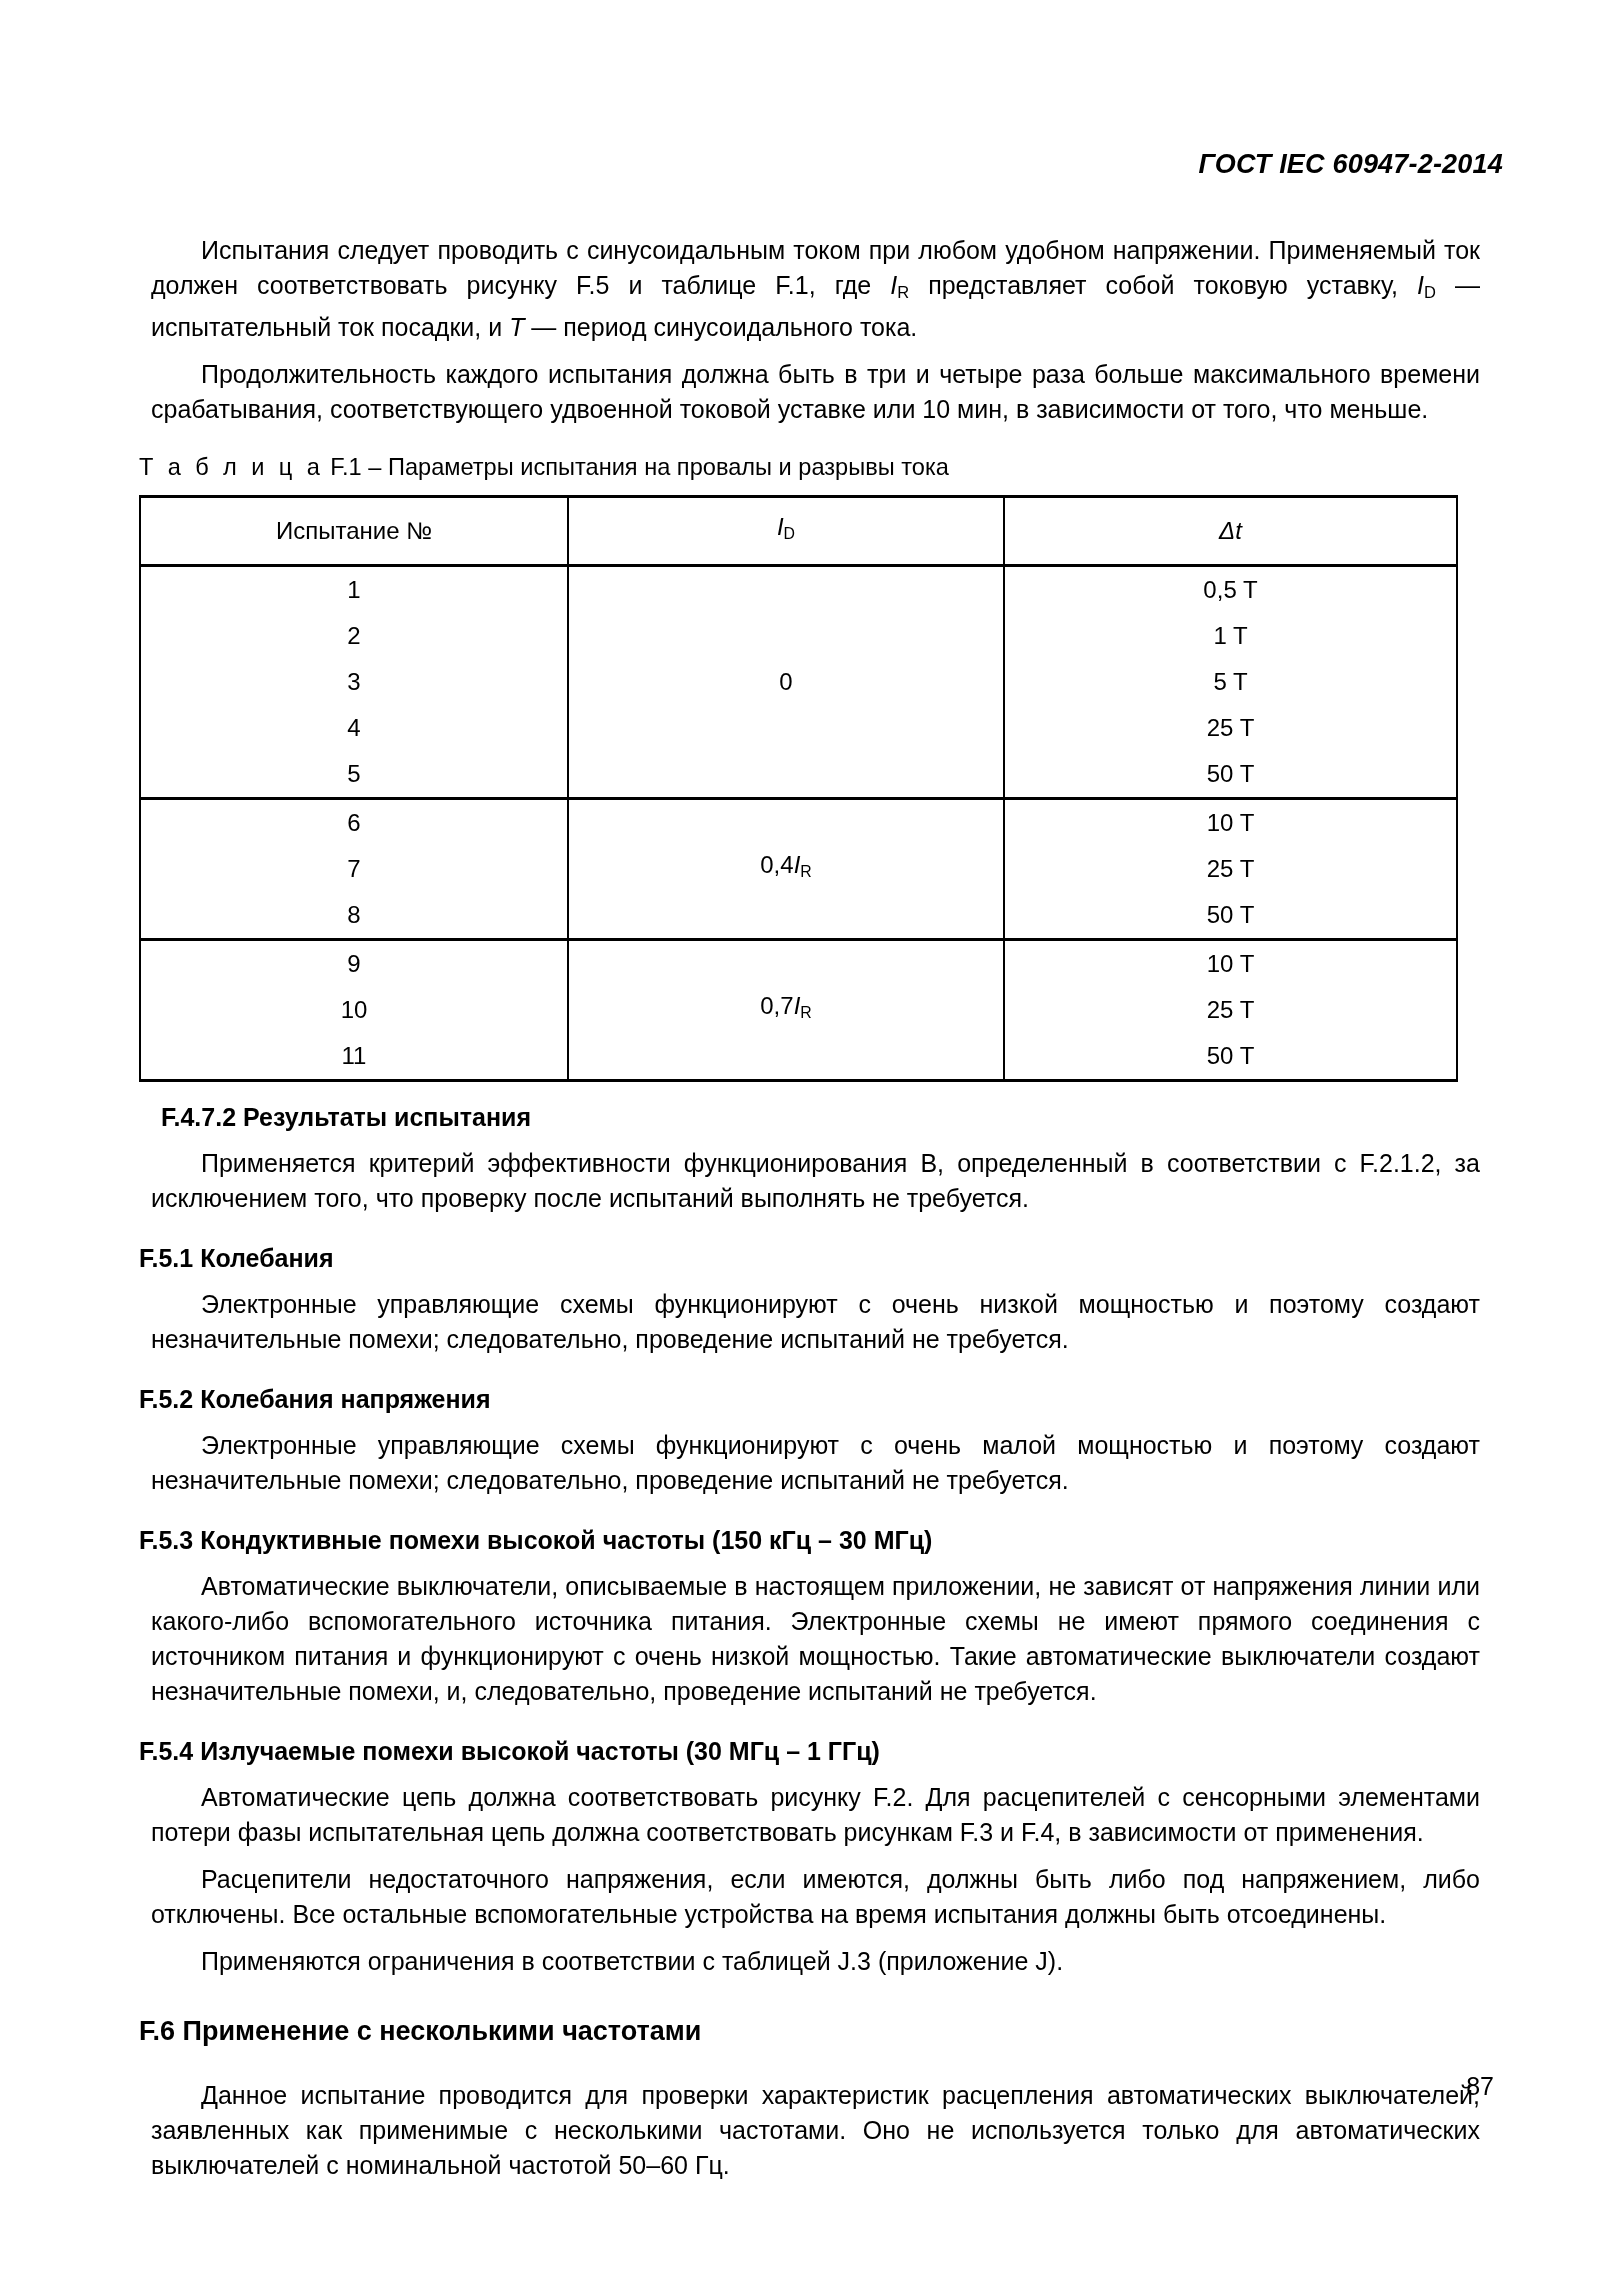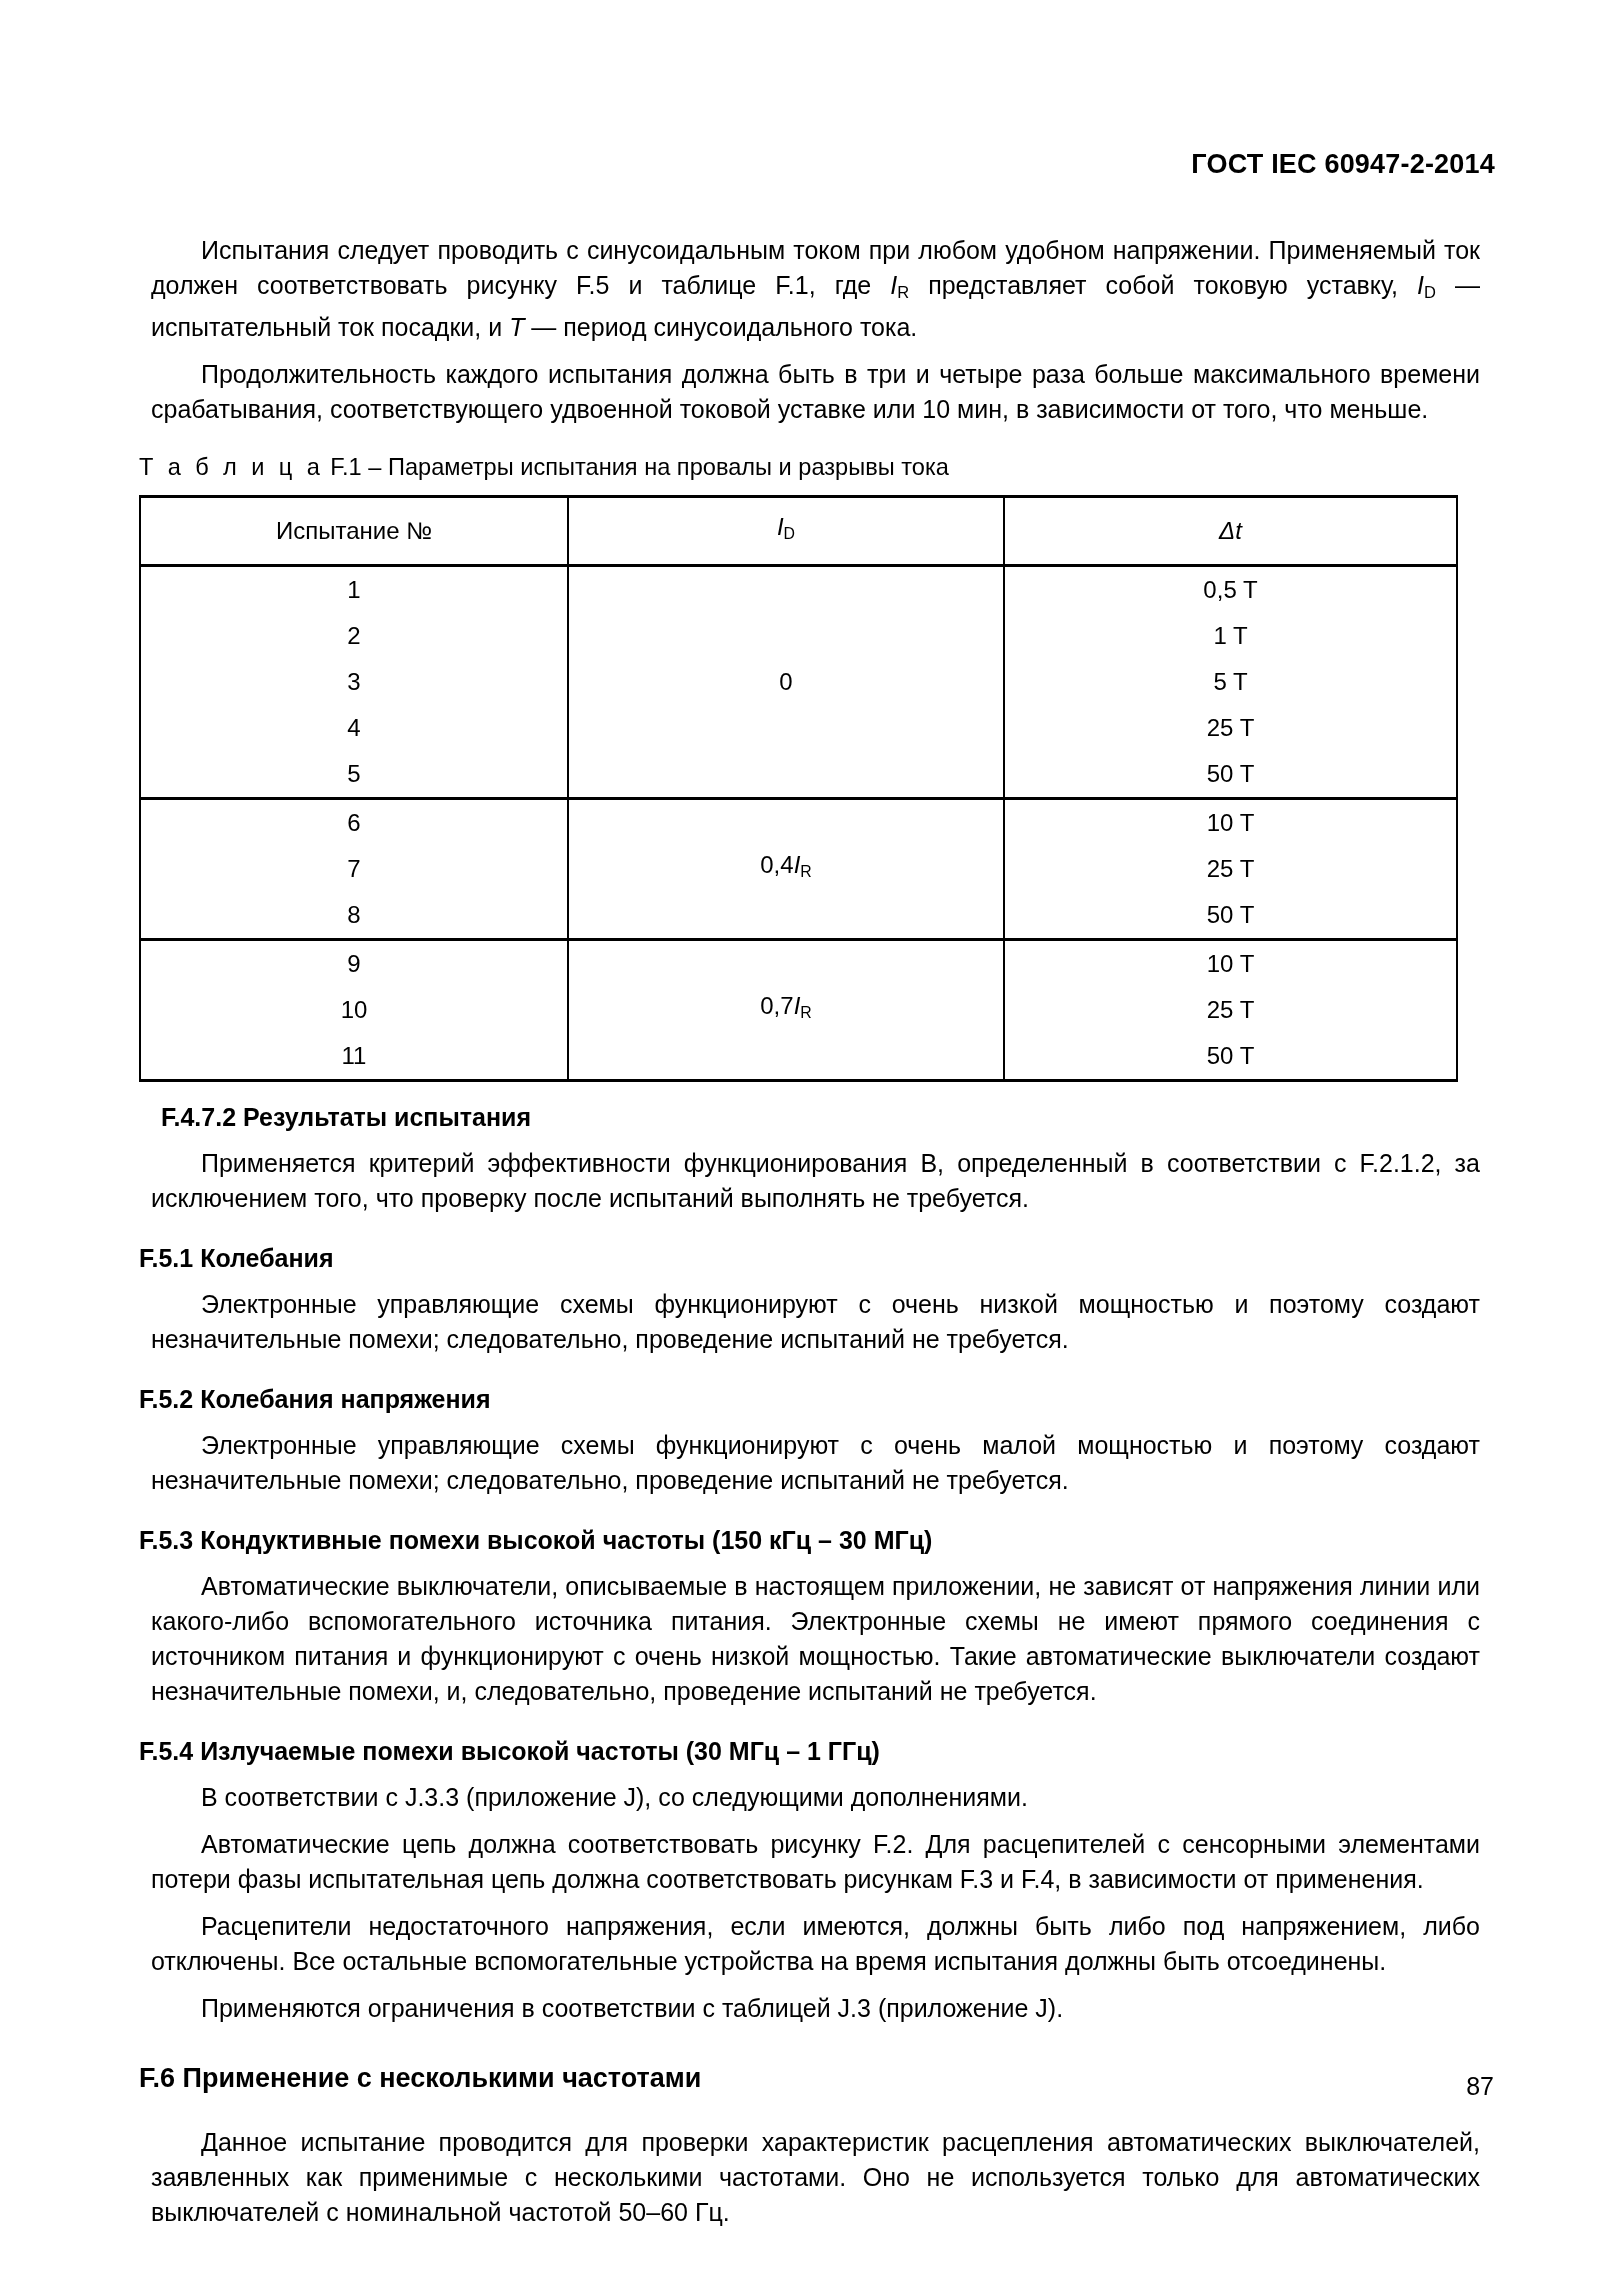--- a/index.html
+++ b/index.html
@@ -15,26 +15,27 @@
     font-family: "Liberation Sans", sans-serif;
     color: #000000;
     box-sizing: border-box;
     overflow: hidden;
   }
 
   
   .doc-header {
     position: absolute;
     top: 149px;
-    left: 140px;
+    left: 148px;
     width: 1355px;
     text-align: right;
     font-size: 27px;
     font-weight: bold;
     letter-spacing: 0.2px;
+    font-style: italic;
   }
 
   
   .content {
     position: absolute;
     top: 221px;
     left: 139px;
     width: 1353px;
   }
 
@@ -225,21 +226,20 @@
     <h3 class="sec-sub">F.5.1 Колебания</h3>
     <p class="body">Электронные управляющие схемы функционируют с очень низкой мощностью и поэтому создают незначительные помехи; следовательно, проведение испытаний не требуется.</p>
 
     <h3 class="sec-sub">F.5.2 Колебания напряжения</h3>
     <p class="body">Электронные управляющие схемы функционируют с очень малой мощностью и поэтому создают незначительные помехи; следовательно, проведение испытаний не требуется.</p>
 
     <h3 class="sec-sub">F.5.3 Кондуктивные помехи высокой частоты (150 кГц – 30 МГц)</h3>
     <p class="body">Автоматические выключатели, описываемые в настоящем приложении, не зависят от напряжения линии или какого-либо вспомогательного источника питания. Электронные схемы не имеют прямого соединения с источником питания и функционируют с очень низкой мощностью. Такие автоматические выключатели создают незначительные помехи, и, следовательно, проведение испытаний не требуется.</p>
 
     <h3 class="sec-sub">F.5.4 Излучаемые помехи высокой частоты (30 МГц – 1 ГГц)</h3>
-    <p class="body">В соответствии с J.3.3 (приложение J), со следующими дополнениями.</p>
     <p class="body">Автоматические цепь должна соответствовать рисунку F.2. Для расцепителей с сенсорными элементами потери фазы испытательная цепь должна соответствовать рисункам F.3 и F.4, в зависимости от применения.</p>
     <p class="body">Расцепители недостаточного напряжения, если имеются, должны быть либо под напряжением, либо отключены. Все остальные вспомогательные устройства на время испытания должны быть отсоединены.</p>
     <p class="body">Применяются ограничения в соответствии с таблицей J.3 (приложение J).</p>
 
     <h2 class="sec-head">F.6 Применение с несколькими частотами</h2>
     <div class="gap-sm"></div>
     <p class="body">Данное испытание проводится для проверки характеристик расцепления автоматических выключателей, заявленных как применимые с несколькими частотами. Оно не используется только для автоматических выключателей с номинальной частотой 50–60 Гц.</p>
 
   </div>
 

